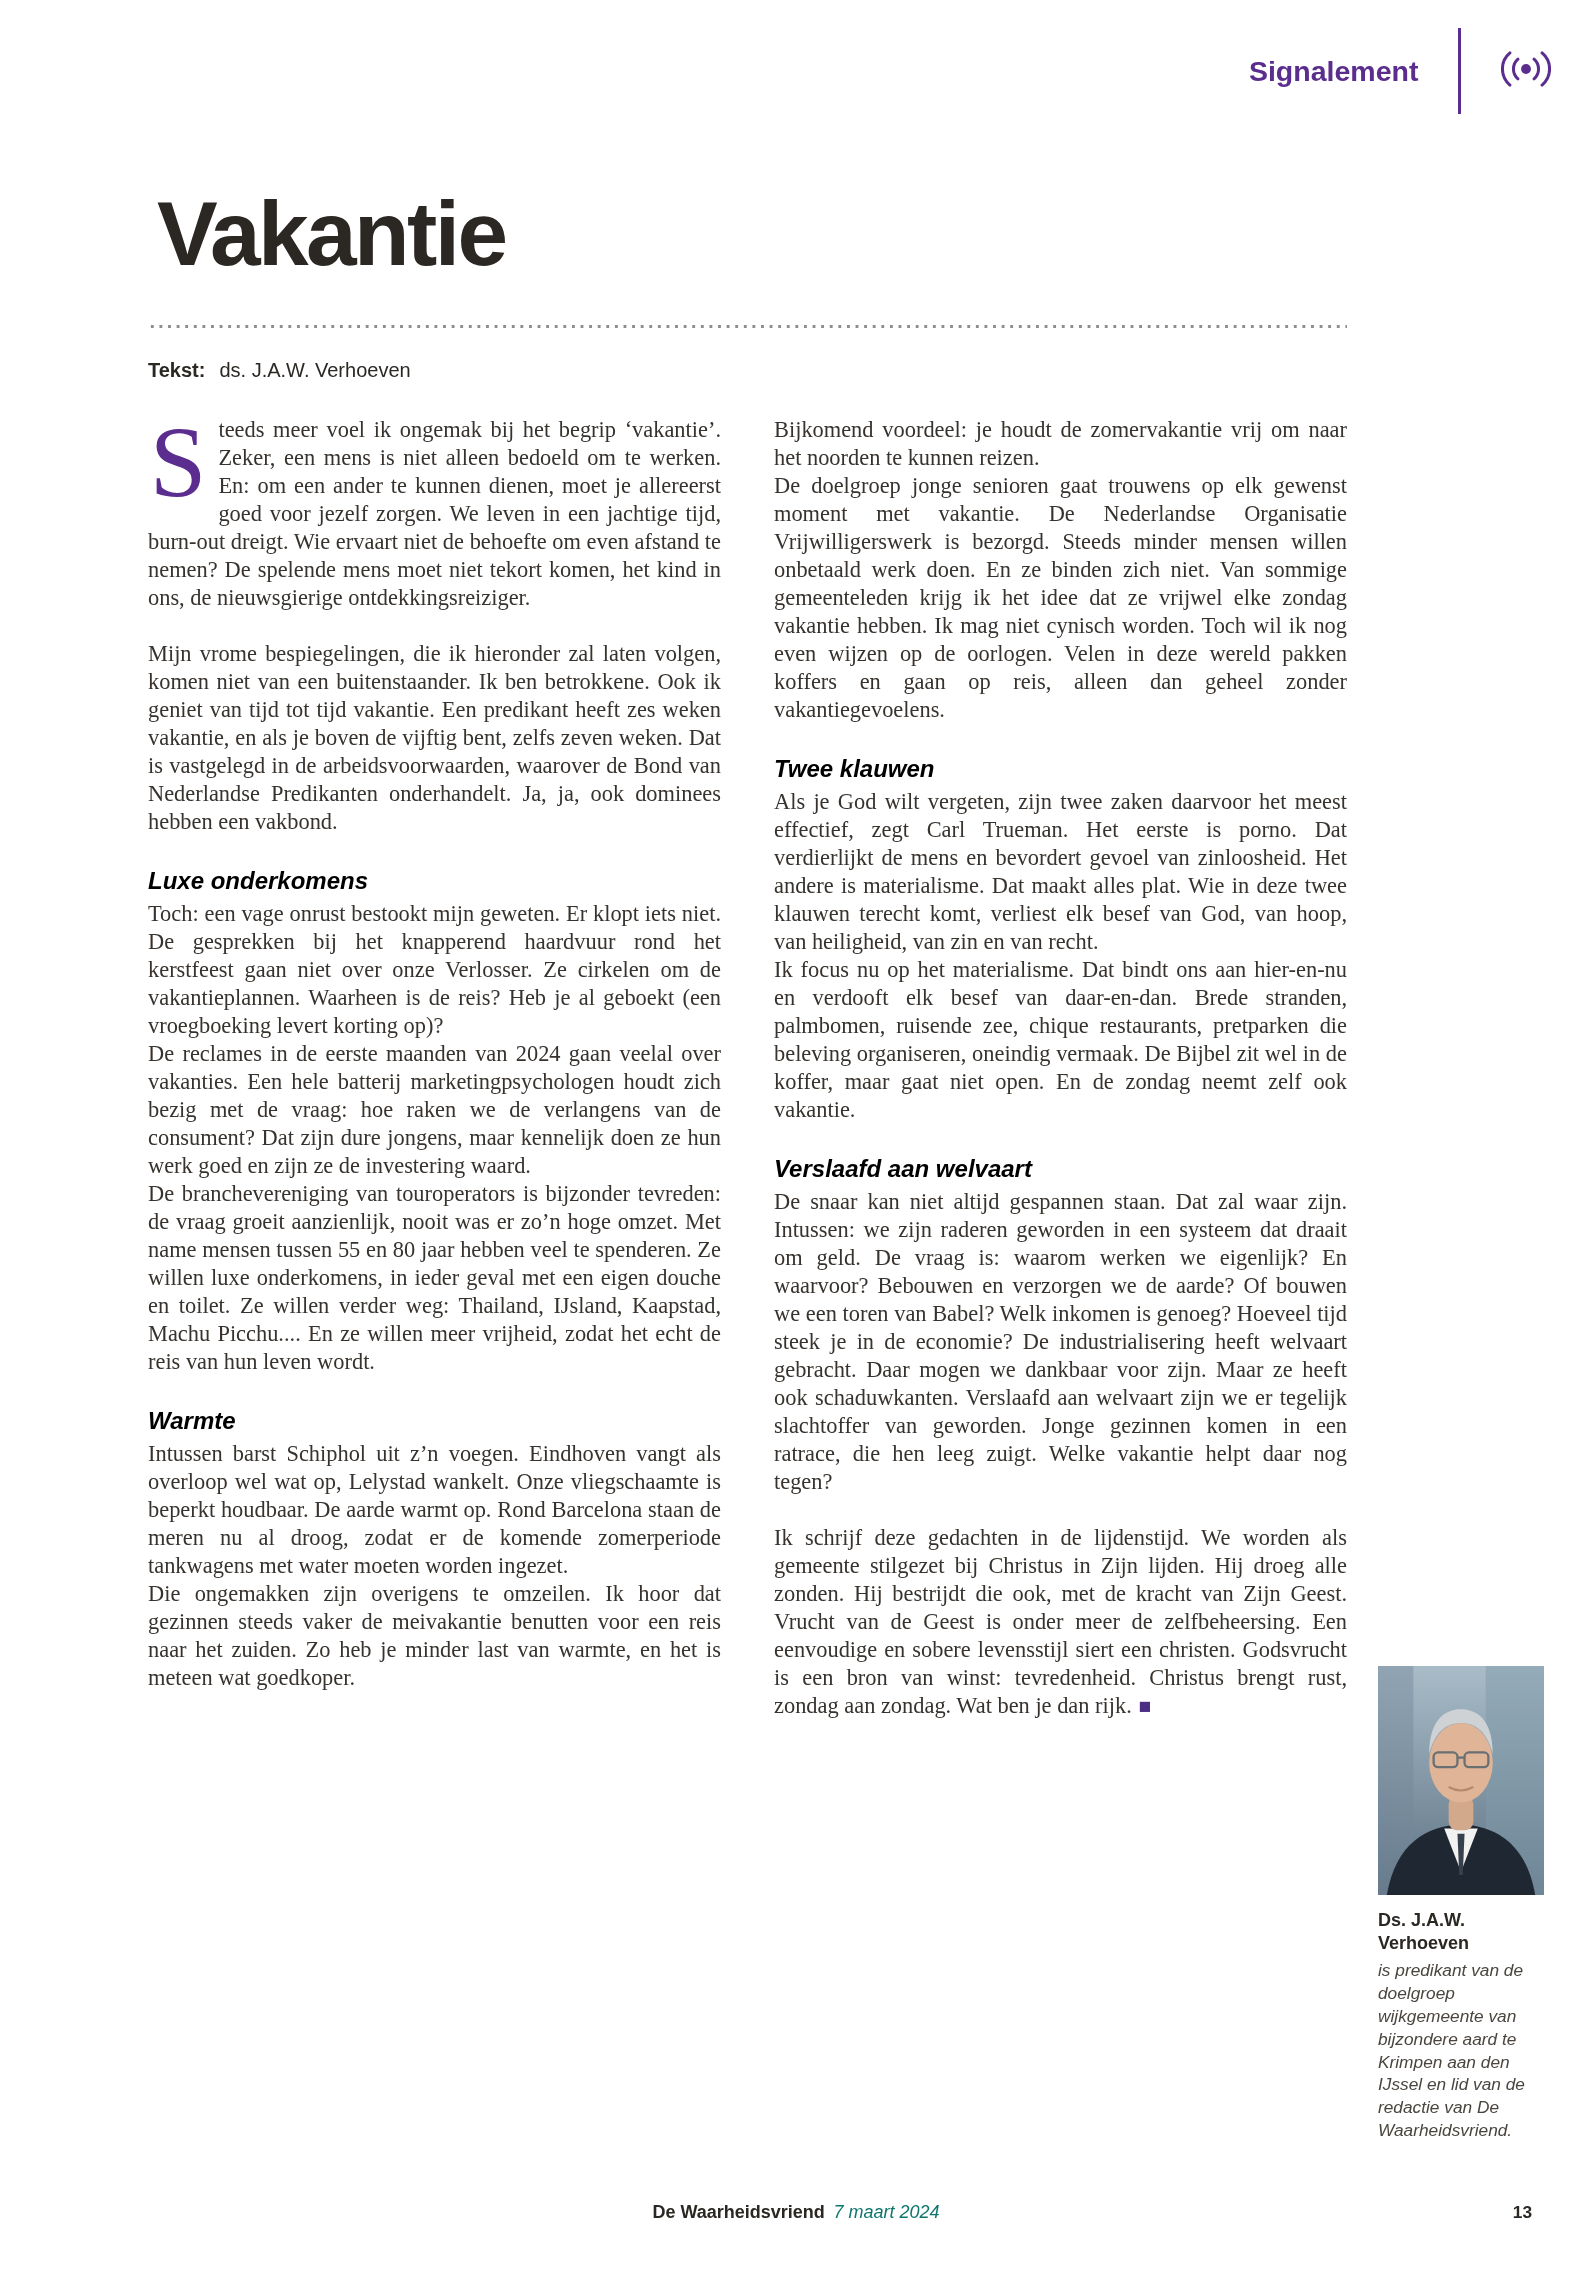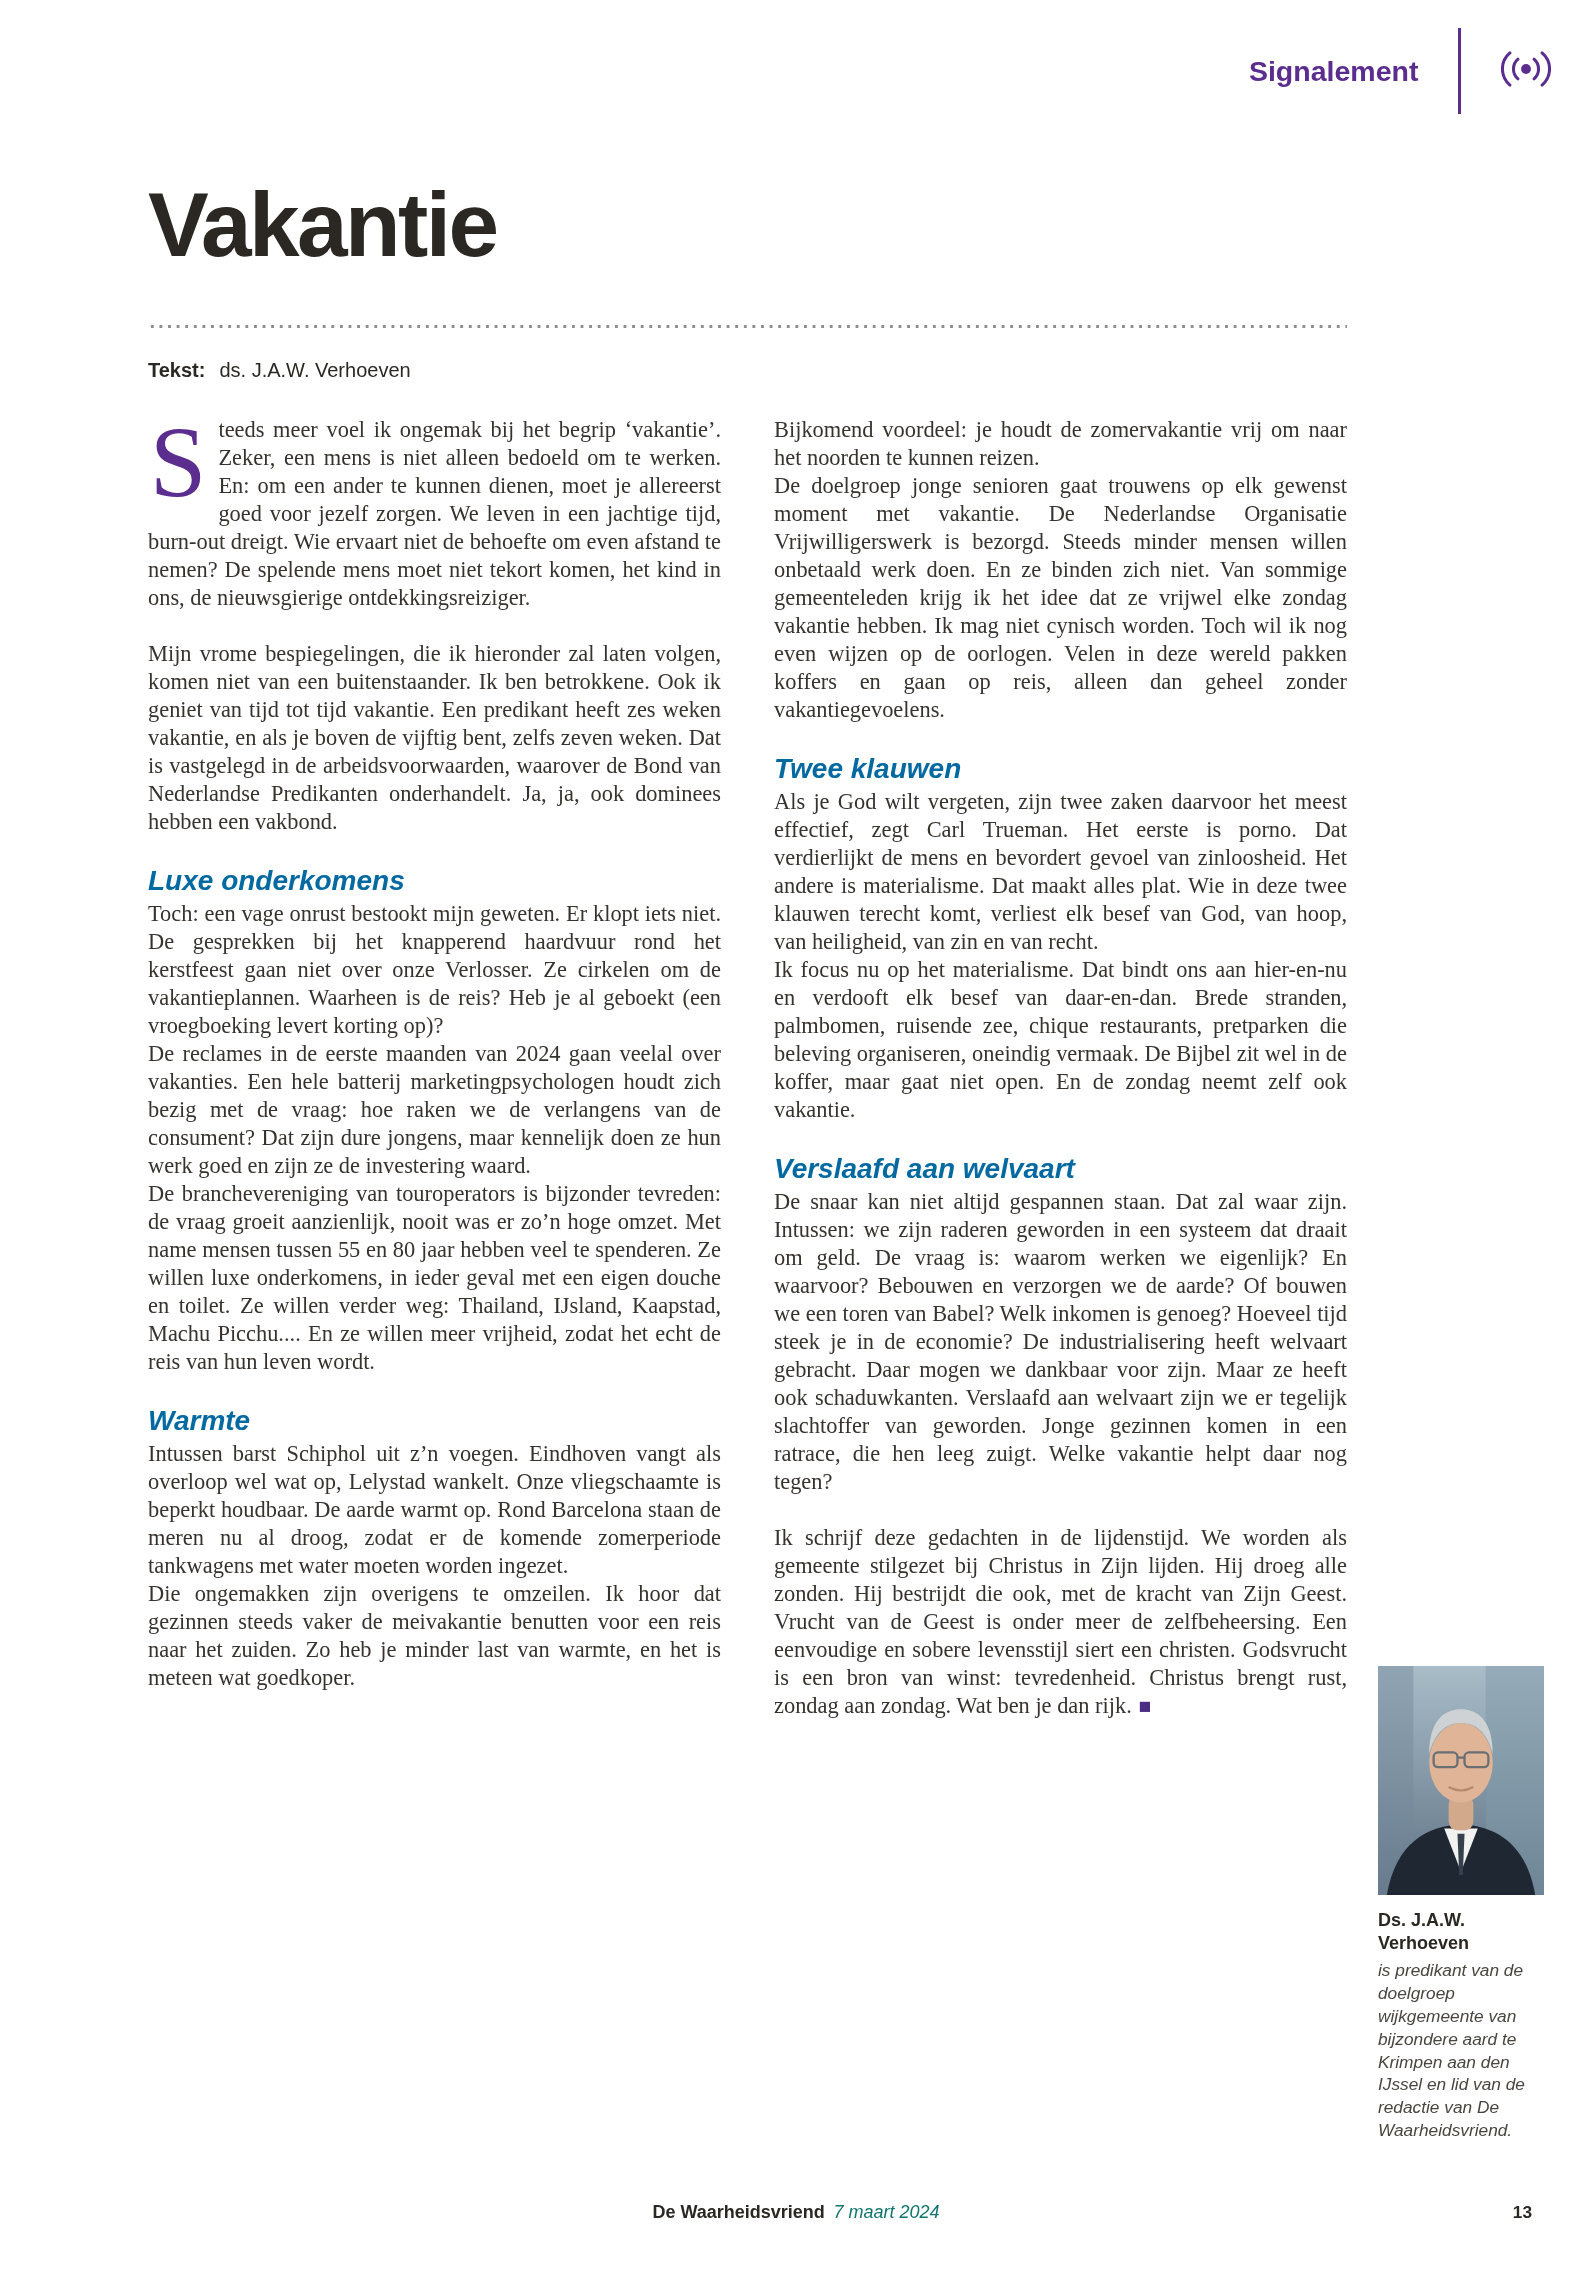--- a/index.html
+++ b/index.html
@@ -32,21 +32,21 @@
     width: 2.6px;
     height: 86px;
     background: #5b2d8e;
   }
 
   
   .title {
     position: absolute;
     left: 148px;
     top: 179px;
-    margin: 0;
+    margin: 9px;
     font-family: "Liberation Sans", sans-serif;
     font-weight: 800;
     font-size: 91px;
     line-height: 1;
     letter-spacing: -2.6px;
     color: #2b2723;
   }
   .dotted-rule {
     position: absolute;
     left: 148px;
@@ -85,23 +85,23 @@
     text-align: justify;
     color: #37322d;
     font-family: "Liberation Serif", serif;
   }
   .gap { margin-top: 28px; }
   .subhead {
     margin: 31px 0 5.2px 0;
     font-family: "Liberation Sans", sans-serif;
     font-style: italic;
     font-weight: 700;
-    font-size: 28px;
+    font-size: 24px;
     line-height: 28px;
-    color: #0369a1;
+    color: #000000;
   }
   .dropcap {
     float: left;
     font-family: "Liberation Serif", serif;
     font-size: 102px;
     line-height: 0.82;
     padding: 5.2px 12px 0 1.7px;
     color: #5b2d8e;
   }
   .endmark {

